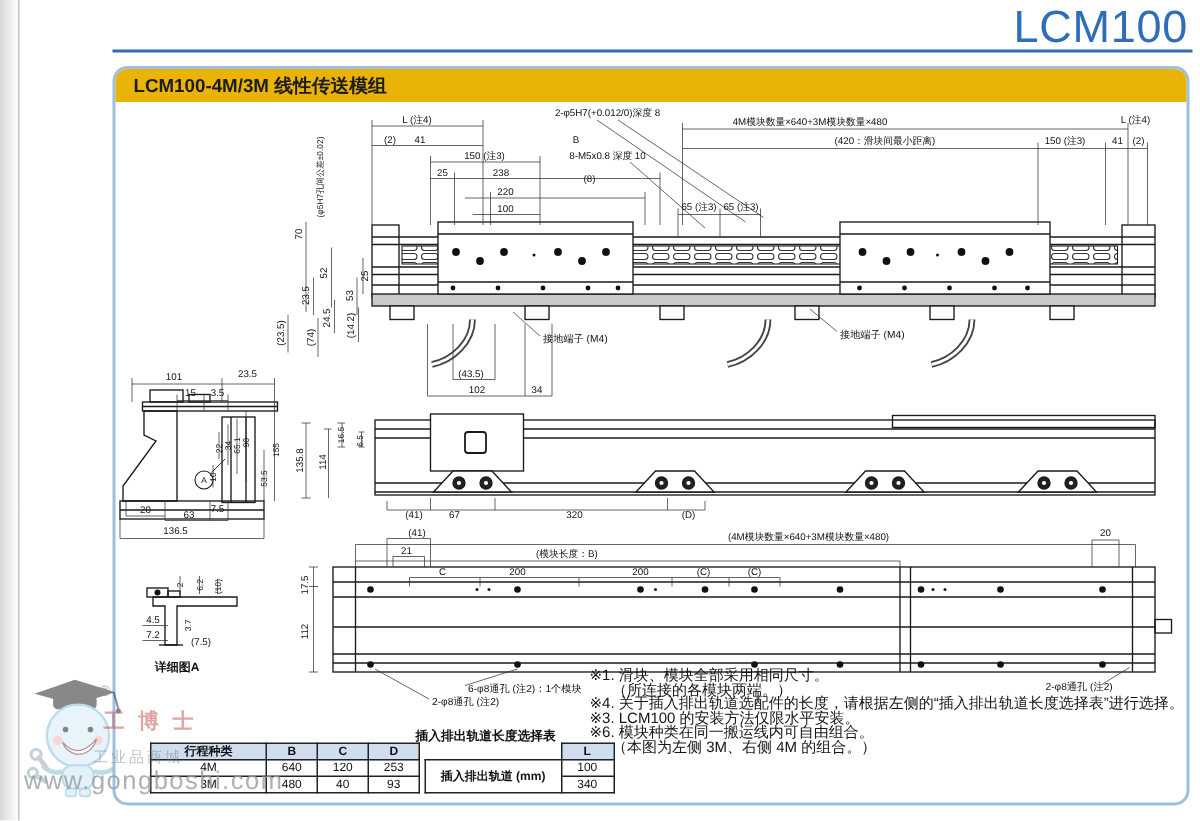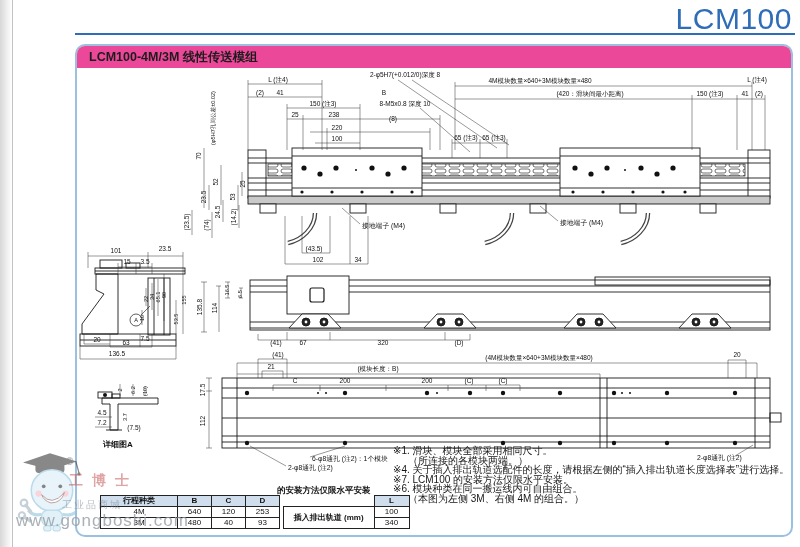--- a/index.html
+++ b/index.html
@@ -6,21 +6,21 @@
   body{
     width:800px;height:547px;position:relative;background:#ffffff;overflow:hidden;
     font-family:"Liberation Sans","DejaVu Sans",sans-serif;color:#111;
   }
   .scan-edge{position:absolute;left:0;top:0;width:12px;height:547px;
     background:linear-gradient(to right,#d7d7d7,#f4f4f4 70%,#ffffff);border-right:1px solid #c2c2c2;}
   .brand{position:absolute;top:2px;right:8px;font-size:30px;font-weight:500;color:#2f6db8;letter-spacing:0.5px;}
   .brand-rule{position:absolute;top:33px;left:75px;width:720px;height:2px;background:#2f6db8;}
   .panel{position:absolute;left:75px;top:44px;width:718px;height:493px;
     border:2px solid #9cc0e0;border-radius:10px;background:#ffffff;box-sizing:border-box;}
-  .panel-header{height:22px;background:#ec4899;border-radius:8px 8px 0 0;
+  .panel-header{height:22px;background:#eab308;border-radius:8px 8px 0 0;
     display:flex;align-items:center;padding-left:12px;}
   .panel-title{font-size:12.5px;font-weight:bold;color:#1c1c1c;}
   svg.art{position:absolute;left:0;top:0;width:800px;height:547px;}
   svg.art text{fill:#111;font-family:"Liberation Sans","DejaVu Sans",sans-serif;}
   .dim{font-size:6.5px;}
   .dim-sm{font-size:5.6px;}
   .lbl{font-size:6.8px;}
   
   .tbl{position:absolute;border-collapse:collapse;background:#fff;}
   .tbl td,.tbl th{border:1px solid #222;font-size:8px;text-align:center;padding:0 2px;height:10px;line-height:10px;}
@@ -383,42 +383,42 @@
   </tr>
   <tr>
     <td>3M</td>
     <td>480</td>
     <td>40</td>
     <td>93</td>
   </tr>
 </tbody>
   </table>
 
-<div class="tbl-title" style="left:277px;top:485px;">的安装方法仅限水平安装</div>
+<div class="tbl-title" style="left:277px;top:485px;">插入排出轨道长度选择表</div>
 <table class="tbl" style="left:283px;top:495px;">
   <tbody>
       <tr>
     <td class="nohdr" style="width:86px;"></td>
     <th style="width:30px;">L</th>
   </tr>
   <tr>
     <td rowspan="2" style="font-weight:bold;">插入排出轨道 (mm)</td>
     <td>100</td>
   </tr>
   <tr>
     <td>340</td>
   </tr>
 </tbody>
   </table>
 
 <div class="notes">
   <div>※1. 滑块、模块全部采用相同尺寸。</div>
   <div class="ind">（所连接的各模块两端。）</div>
   <div>※4. 关于插入排出轨道选配件的长度，请根据左侧的“插入排出轨道长度选择表”进行选择。</div>
-  <div>※7. LCM100 的安装方法仅限水平安装。</div>
+  <div>※3. LCM100 的安装方法仅限水平安装。</div>
   <div>※6. 模块种类在同一搬运线内可自由组合。</div>
   <div class="ind">（本图为左侧 3M、右侧 4M 的组合。）</div>
 </div>
 
 <svg class="wm" style="left:12px;top:448px;width:80px;height:85px;opacity:.6;" viewBox="0 0 64 82">
   <polygon points="4,14 30,5 56,13 30,21" fill="#3a3a3a"></polygon>
   <rect x="16" y="15" width="28" height="9" rx="3" fill="#3a3a3a"></rect>
   <line x1="55" y1="13" x2="58" y2="24" stroke="#3a3a3a" stroke-width="1.2"></line>
   <circle cx="58" cy="25" r="1.6" fill="#3a3a3a"></circle>
   <circle cx="32" cy="41" r="20" fill="#d9eef8" stroke="#8fc3dd" stroke-width="1.5"></circle>

